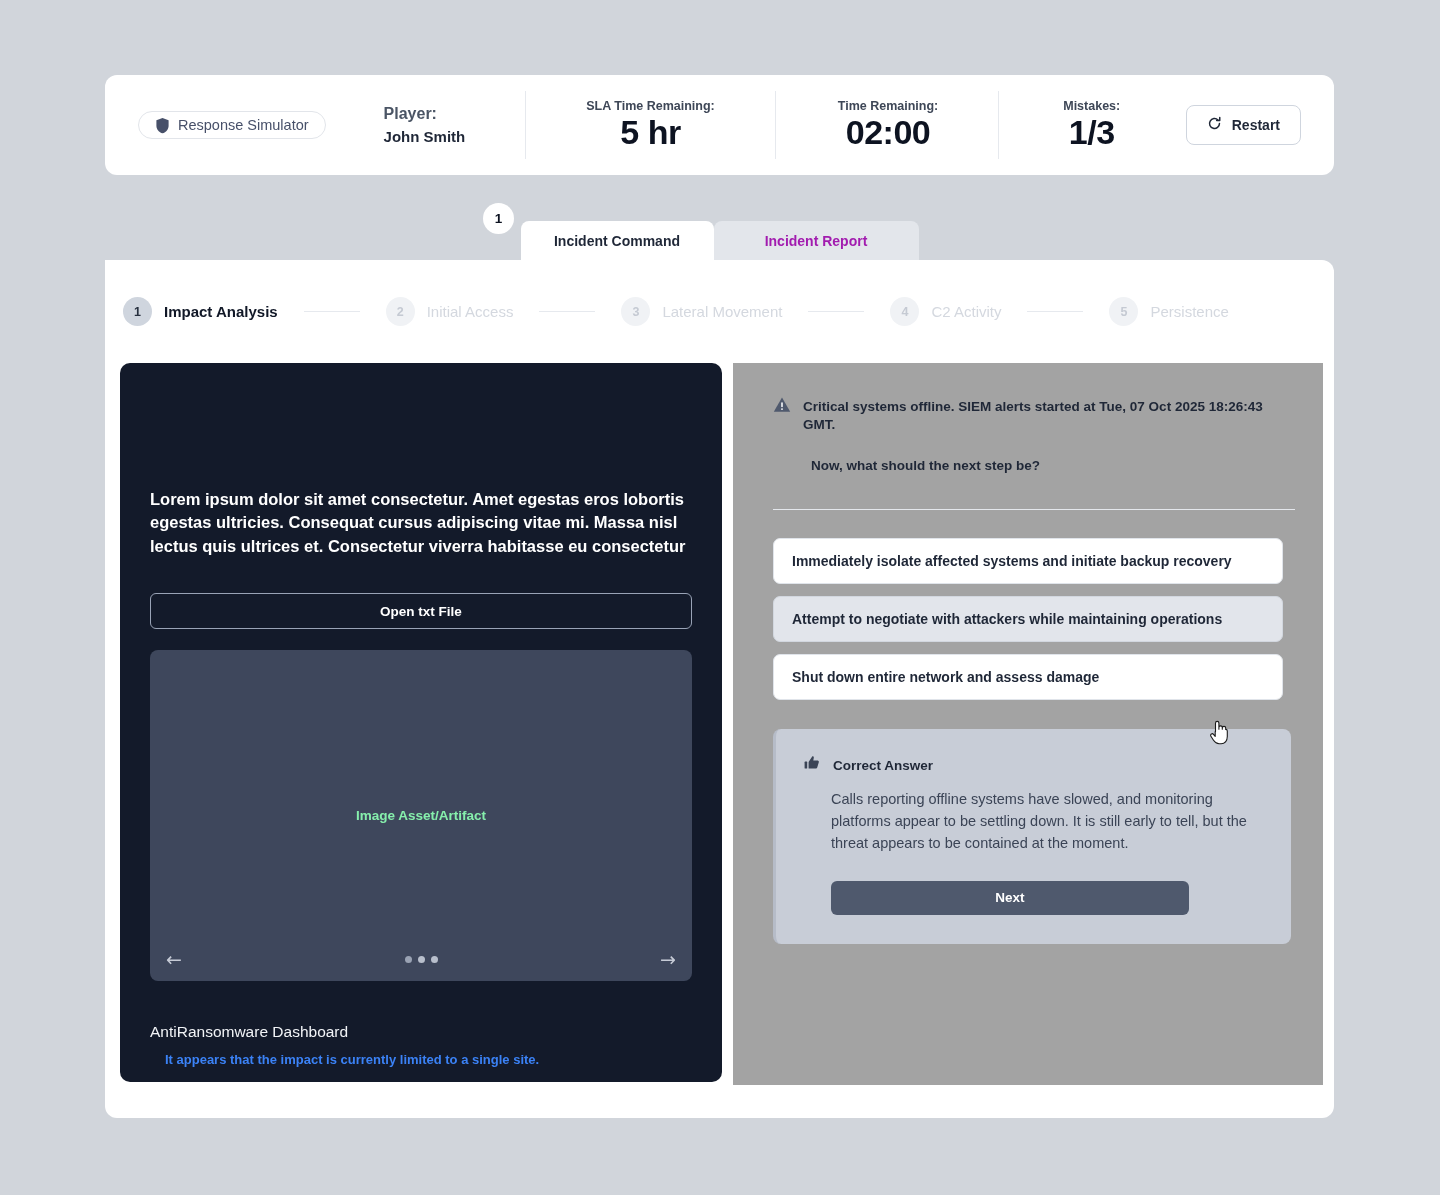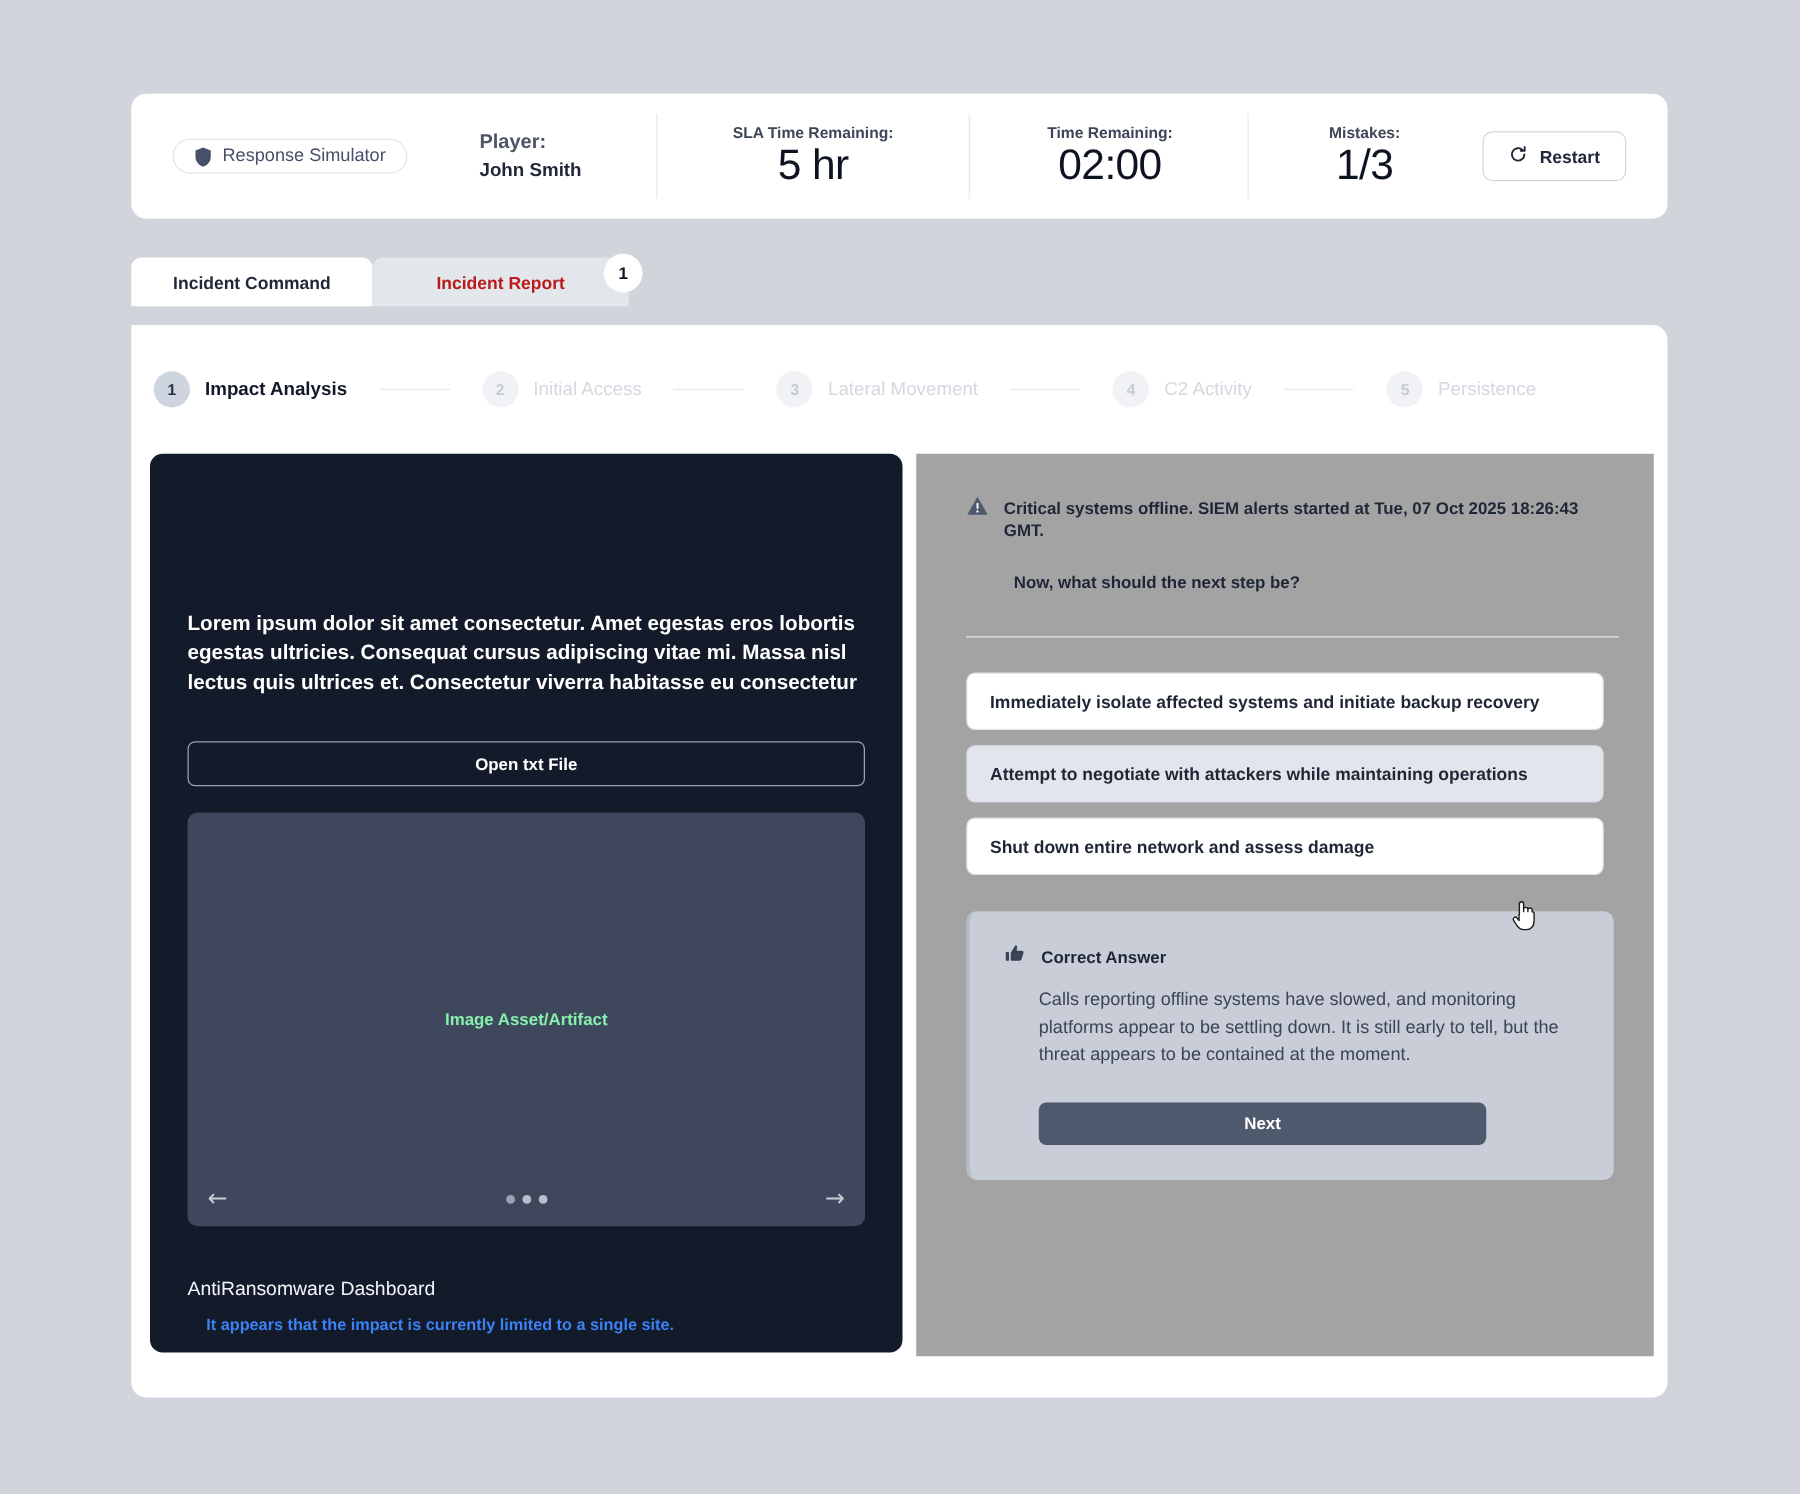--- a/index.html
+++ b/index.html
@@ -30,45 +30,45 @@
   .brand-pill svg { display: block; }
   .player-block {
     margin-left: 58px;
     display: flex; flex-direction: column; gap: 5px;
   }
   .player-label { font-size: 16px; font-weight: 700; color: #4b5565; }
   .player-name { font-size: 15px; font-weight: 700; color: #1f2737; }
   .divider { width: 1px; height: 68px; background: #e6e9ee; margin-left: 60px; }
   .stat { display: flex; flex-direction: column; align-items: center; gap: 2px; }
   .stat-label { font-size: 12.5px; font-weight: 700; color: #3e4757; white-space: nowrap; }
-  .stat-value { font-size: 34px; font-weight: 400; color: #0d1321; line-height: 1.05; letter-spacing: -0.5px; }
+  .stat-value { font-size: 34px; font-weight: 700; color: #0d1321; line-height: 1.05; letter-spacing: -0.5px; }
   .s-sla { margin-left: 60px; }
   .s-time { margin-left: 62px; }
   .s-mist { margin-left: 64px; }
   .restart-btn {
     margin-left: auto; margin-right: 33px;
     height: 40px; padding: 0 20px;
     border: 1px solid #cfd5de; border-radius: 8px; background: #fff;
     display: flex; align-items: center; gap: 10px;
     font-size: 14px; font-weight: 700; color: #1f2737;
     cursor: pointer;
   }
 
   
   .tabbar {
-    position: absolute; left: 105px; top: 206px; width: 1229px; height: 39px;
-    display: flex; align-items: flex-end;
+    position: absolute; left: 105px; top: 221px; width: 1229px; height: 39px;
+    display: flex; align-items: flex-end; justify-content: center;
   }
   .tab {
     height: 39px; display: flex; align-items: center; justify-content: center;
     border-radius: 8px 8px 0 0; font-size: 14px; font-weight: 700;
     cursor: pointer; user-select: none;
   }
   .tab.active { width: 193px; background: #ffffff; color: #1f2737; }
-  .tab.inactive { width: 205px; background: #e3e6eb; color: #b91c1c; }
+  .tab.inactive { width: 205px; background: #e3e6eb; color: #a21caf; }
   .tab-badge {
     position: absolute; left: 483px; top: 203px;
     width: 31px; height: 31px; border-radius: 50%;
     background: #ffffff; color: #0d1321;
     display: flex; align-items: center; justify-content: center;
     font-size: 13.5px; font-weight: 700;
   }
 
   
   .card {

